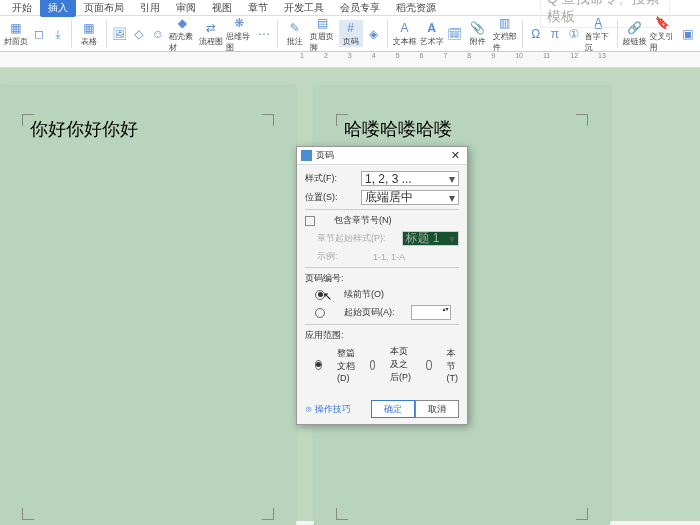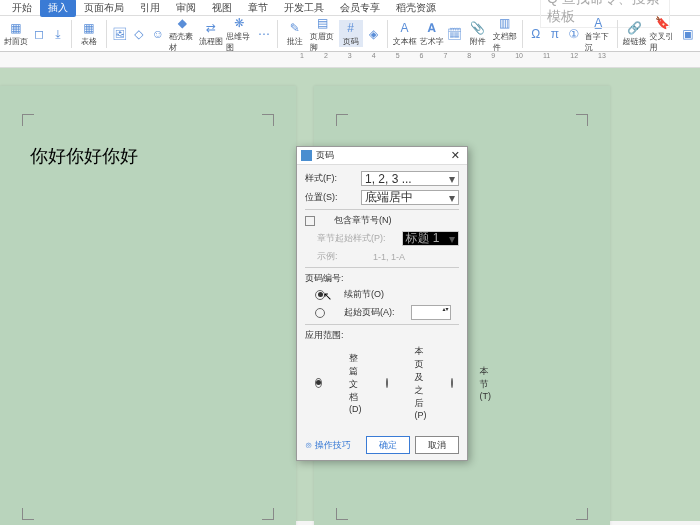--- a/index.html
+++ b/index.html
@@ -104,21 +104,21 @@
     position: relative;
     box-shadow: 0 0 3px rgba(0,0,0,.1);
   }
   .page .corner { position: absolute; width: 12px; height: 12px; border: 1px solid #888; }
   .page .c-tl { top: 28px; left: 22px; border-right: none; border-bottom: none; }
   .page .c-tr { top: 28px; right: 22px; border-left: none; border-bottom: none; }
   .page .c-bl { bottom: 46px; left: 22px; border-right: none; border-top: none; }
   .page .c-br { bottom: 46px; right: 22px; border-left: none; border-top: none; }
   .page-text {
     position: absolute;
-    top: 58px; left: 30px;
+    top: 31px; left: 30px;
     font-size: 18px;
     font-family: Liberation Mono, monospace;
     color: #000;
   }
   
   .dlg {
     position: absolute;
     top: 146px; left: 296px;
     width: 172px;
     background: #f4f4f4;
@@ -169,21 +169,21 @@
     content: "▾";
     position: absolute; right: 3px;
     color: #555;
   }
   .dlg-sep { height: 1px; background: #ccc; margin: 4px 0; }
   .dlg-section {
     font-size: 9px;
     margin-bottom: 3px;
   }
   .dlg-row.disabled { color: #aaa; }
-  .dlg-row.disabled .sel, .dlg-row.disabled .inp { background: #000000; border-color: #ccc; color: #aaa; }
+  .dlg-row.disabled .sel, .dlg-row.disabled .inp { background: #14532d; border-color: #ccc; color: #aaa; }
   .chk {
     width: 10px; height: 10px;
     border: 1px solid #888;
     display: inline-block;
     margin-right: 3px;
   }
   .radio {
     width: 10px; height: 10px;
     border: 1px solid #666;
     border-radius: 50%;
@@ -202,21 +202,20 @@
     position: relative;
   }
   .spinner::after {
     content: "▴▾"; position: absolute; right: 1px; top: 0;
     font-size: 6px; line-height: 7px;
     display: flex; flex-direction: column;
   }
   .dlg-btns {
     display: flex;
     justify-content: flex-end;
-    gap: 5px;
     padding: 6px 8px;
     align-items: center;
   }
   .dlg-btns .help {
     color: #3a7bd5;
     margin-right: auto;
     cursor: pointer;
   }
   .dlg-btn {
     min-width: 44px;
@@ -434,21 +433,21 @@
       <span>续前节(O)</span>
       <span class="cursor-arrow" style="top:2px;left:18px">↖</span>
     </div>
     <div class="dlg-row" style="padding-left:10px">
       <span class="radio"></span>
       <span>起始页码(A):</span>
       <span class="spinner"></span>
     </div>
     <div class="dlg-sep"></div>
     <div class="dlg-section">应用范围:</div>
-    <div class="dlg-row" style="padding-left:10px;gap:24px">
+    <div class="dlg-row" style="padding-left:10px;gap:12px">
       <span class="radio on"></span>
       <span>整篇文档(D)</span>
       <span class="radio"></span>
       <span>本页及之后(P)</span>
       <span class="radio"></span>
       <span>本节(T)</span>
     </div>
   </div>
   <div class="dlg-btns">
     <span class="help">⊙ 操作技巧</span>

